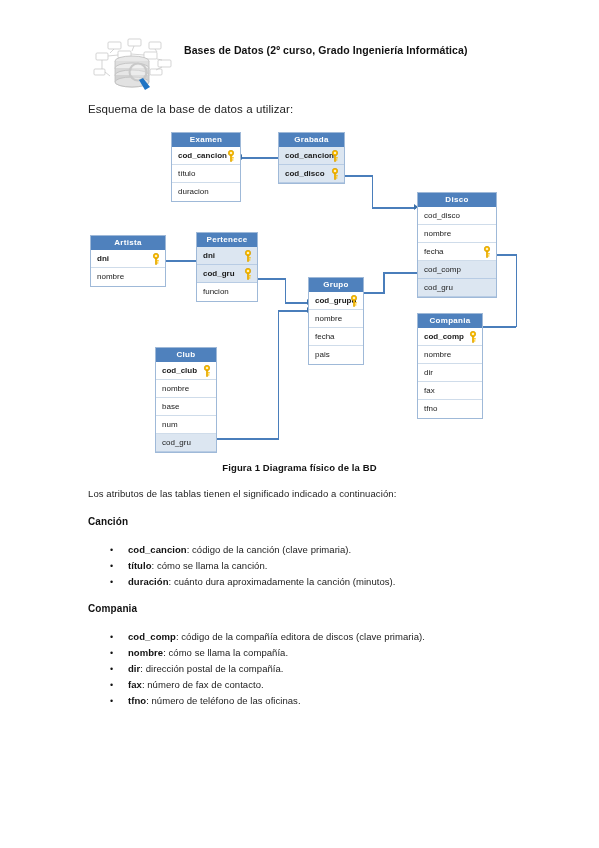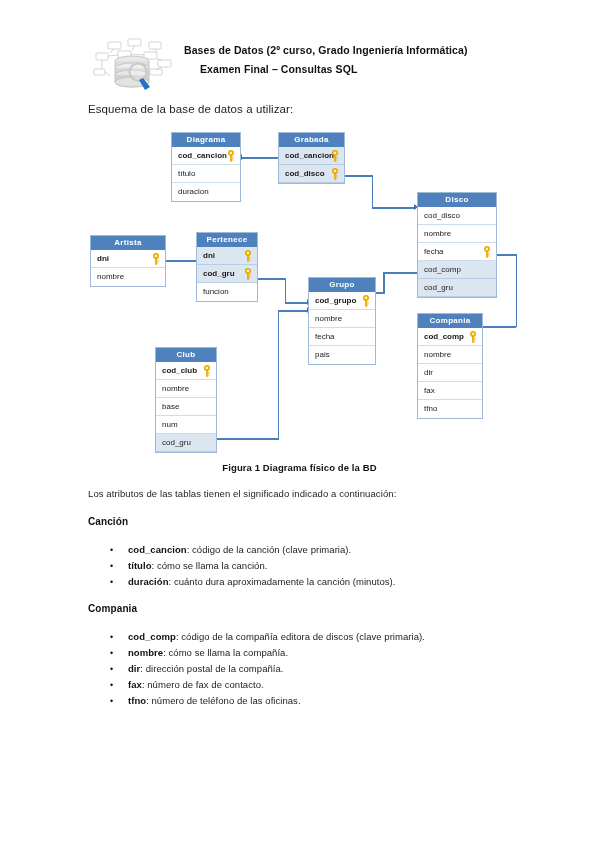--- a/index.html
+++ b/index.html
@@ -90,21 +90,20 @@
         </g>
         <g>
           <circle cx="50" cy="36" r="8.5" fill="none" stroke="#c9c9c9" stroke-width="2"></circle>
           <circle cx="50" cy="36" r="7" fill="#ffffff" opacity="0.25"></circle>
           <path d="M55 42 L62 51 L57 54 L51 44 Z" fill="#1F74C4"></path>
         </g>
       </svg>
     </div>
     <div class="hdr-text">
       <div class="hdr-line">Bases de Datos (2º curso, Grado Ingeniería Informática)</div>
-      <div class="hdr-line l2">Examen Final – Consultas SQL</div>
     </div>
   </div>
 
   <div class="intro">Esquema de la base de datos a utilizar:</div>
 
   <div class="diagram">
 
     <div class="conn h" style="left:242px;top:37px;width:36px;"></div>
     <div class="arrow left" style="left:238px;top:34px;"></div>
 
@@ -131,21 +130,21 @@
     <div class="conn v" style="left:515.5px;top:134px;height:73px;"></div>
     <div class="conn h" style="left:483px;top:206px;width:33px;"></div>
     <div class="arrow left" style="left:479px;top:203px;"></div>
 
     <div class="conn h" style="left:217px;top:318px;width:62px;"></div>
     <div class="conn v" style="left:277.5px;top:190px;height:129px;"></div>
     <div class="conn h" style="left:277.5px;top:190px;width:31px;"></div>
     <div class="arrow right" style="left:307px;top:187px;"></div>
 
     <div class="tbl" style="left:171px;top:12px;width:70px;">
-      <div class="th">Diagrama</div>
+      <div class="th">Examen</div>
       <div class="tr pk">
         <span>cod_cancion</span>
         <span class="keyicon">
           <svg width="8" height="12" viewBox="0 0 8 12">
               <circle cx="4" cy="3" r="2.7" fill="#FFC000" stroke="#C79200" stroke-width="0.6"></circle>
               <circle cx="4" cy="3" r="1" fill="#fff"></circle>
               <rect x="3.2" y="5" width="1.7" height="6.5" fill="#FFC000" stroke="#C79200" stroke-width="0.4"></rect>
               <rect x="4.8" y="7.2" width="2" height="1.2" fill="#FFC000"></rect>
               <rect x="4.8" y="9.4" width="1.6" height="1.1" fill="#FFC000"></rect>
             </svg>
@@ -258,21 +257,21 @@
               <rect x="4.8" y="7.2" width="2" height="1.2" fill="#FFC000"></rect>
               <rect x="4.8" y="9.4" width="1.6" height="1.1" fill="#FFC000"></rect>
             </svg>
         </span>
       </div>
       <div class="tr">
         <span>funcion</span>
       </div>
     </div>
 
-    <div class="tbl" style="left:308px;top:157px;width:68px;">
+    <div class="tbl" style="left:308px;top:157px;width:56px;">
       <div class="th">Grupo</div>
       <div class="tr pk">
         <span>cod_grupo</span>
         <span class="keyicon">
           <svg width="8" height="12" viewBox="0 0 8 12">
               <circle cx="4" cy="3" r="2.7" fill="#FFC000" stroke="#C79200" stroke-width="0.6"></circle>
               <circle cx="4" cy="3" r="1" fill="#fff"></circle>
               <rect x="3.2" y="5" width="1.7" height="6.5" fill="#FFC000" stroke="#C79200" stroke-width="0.4"></rect>
               <rect x="4.8" y="7.2" width="2" height="1.2" fill="#FFC000"></rect>
               <rect x="4.8" y="9.4" width="1.6" height="1.1" fill="#FFC000"></rect>

